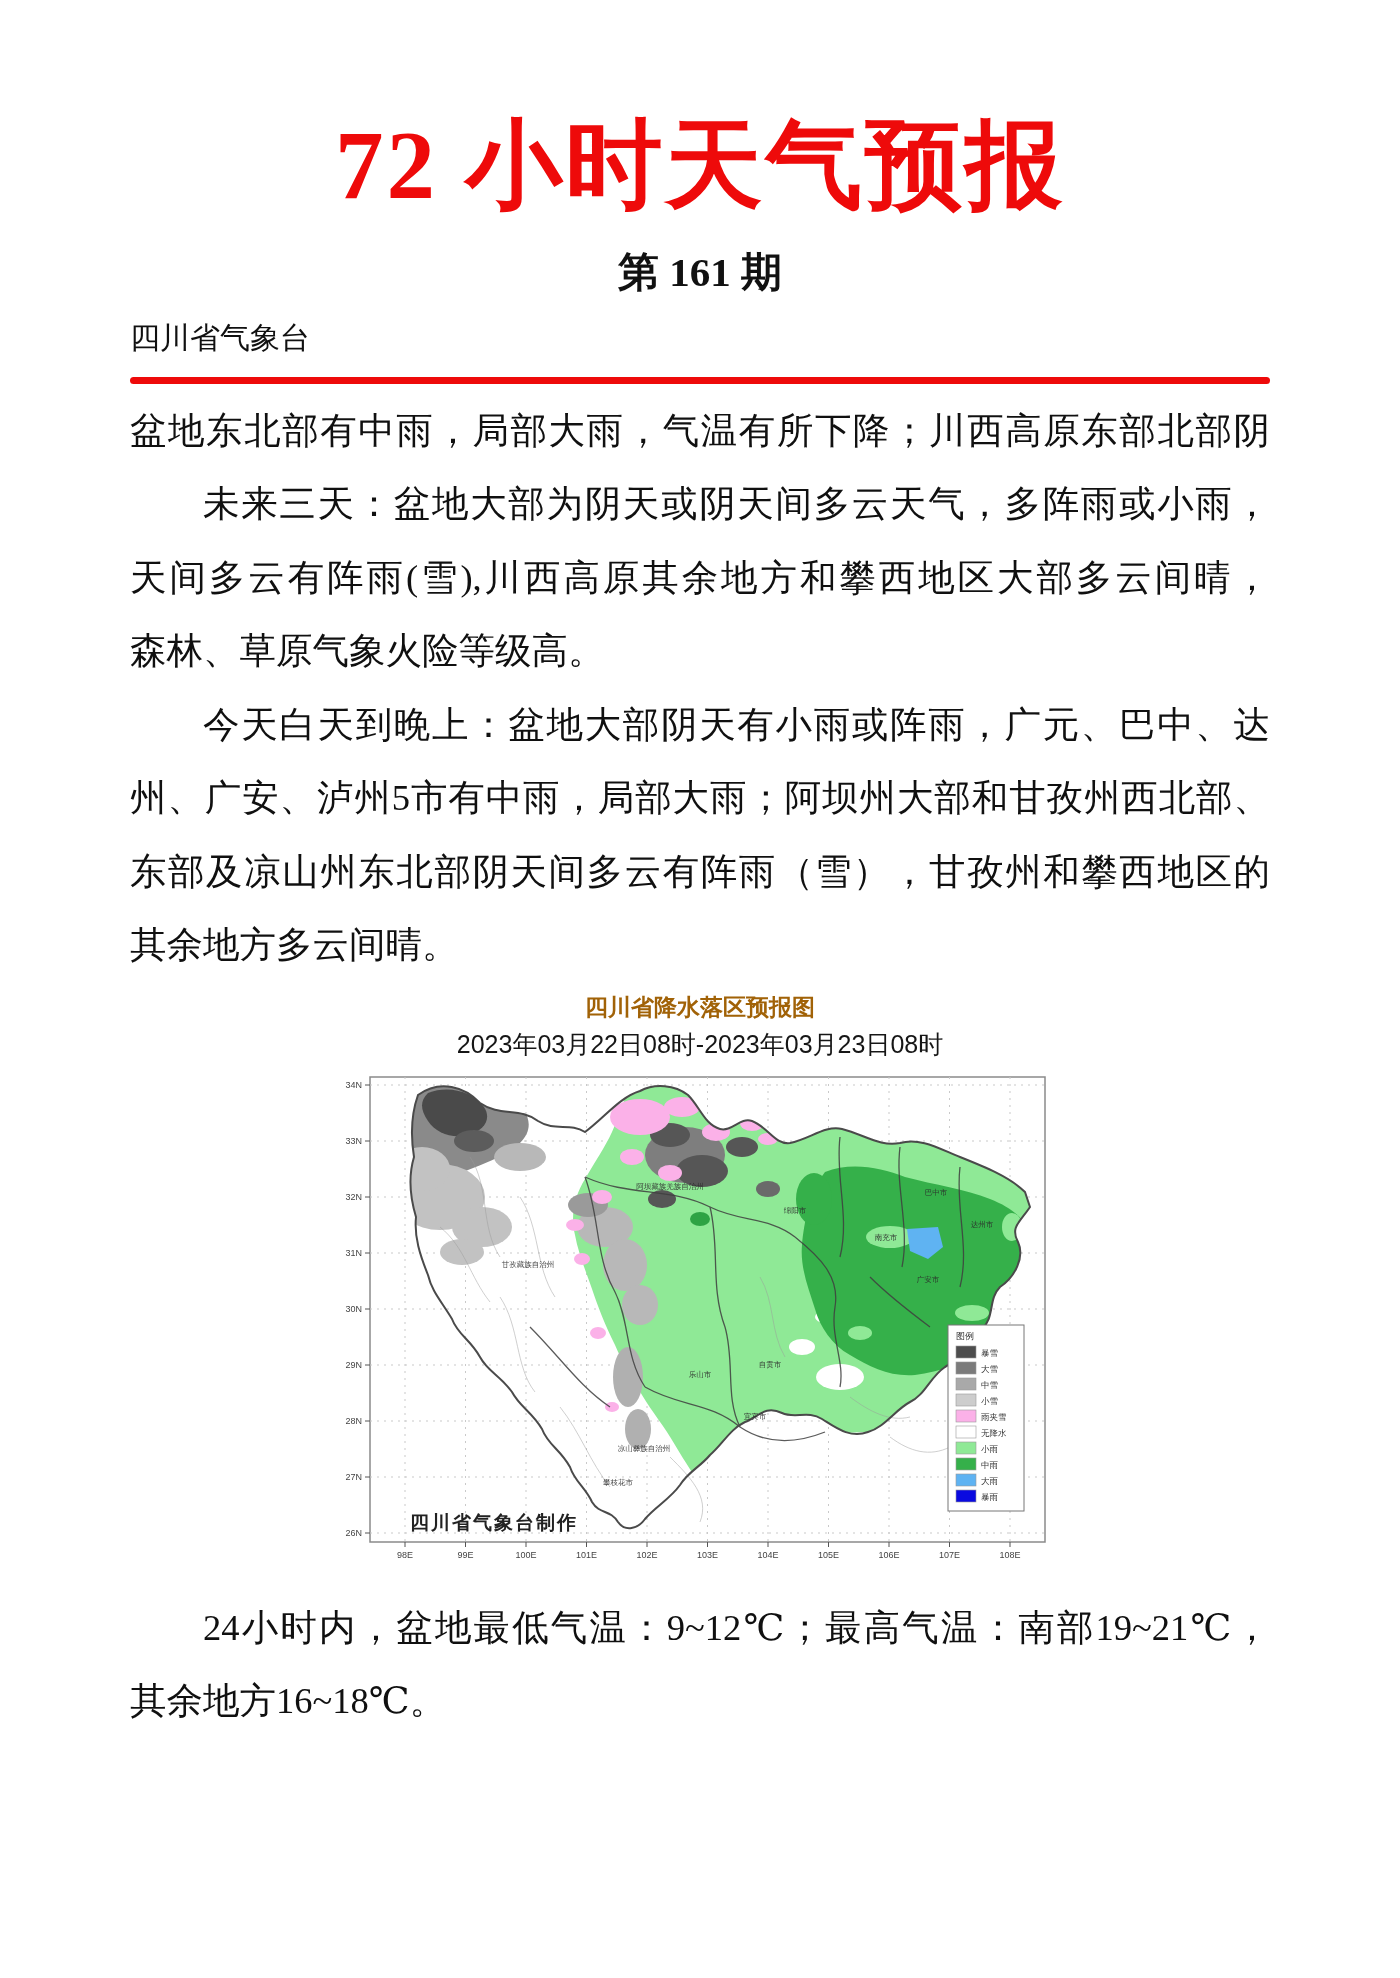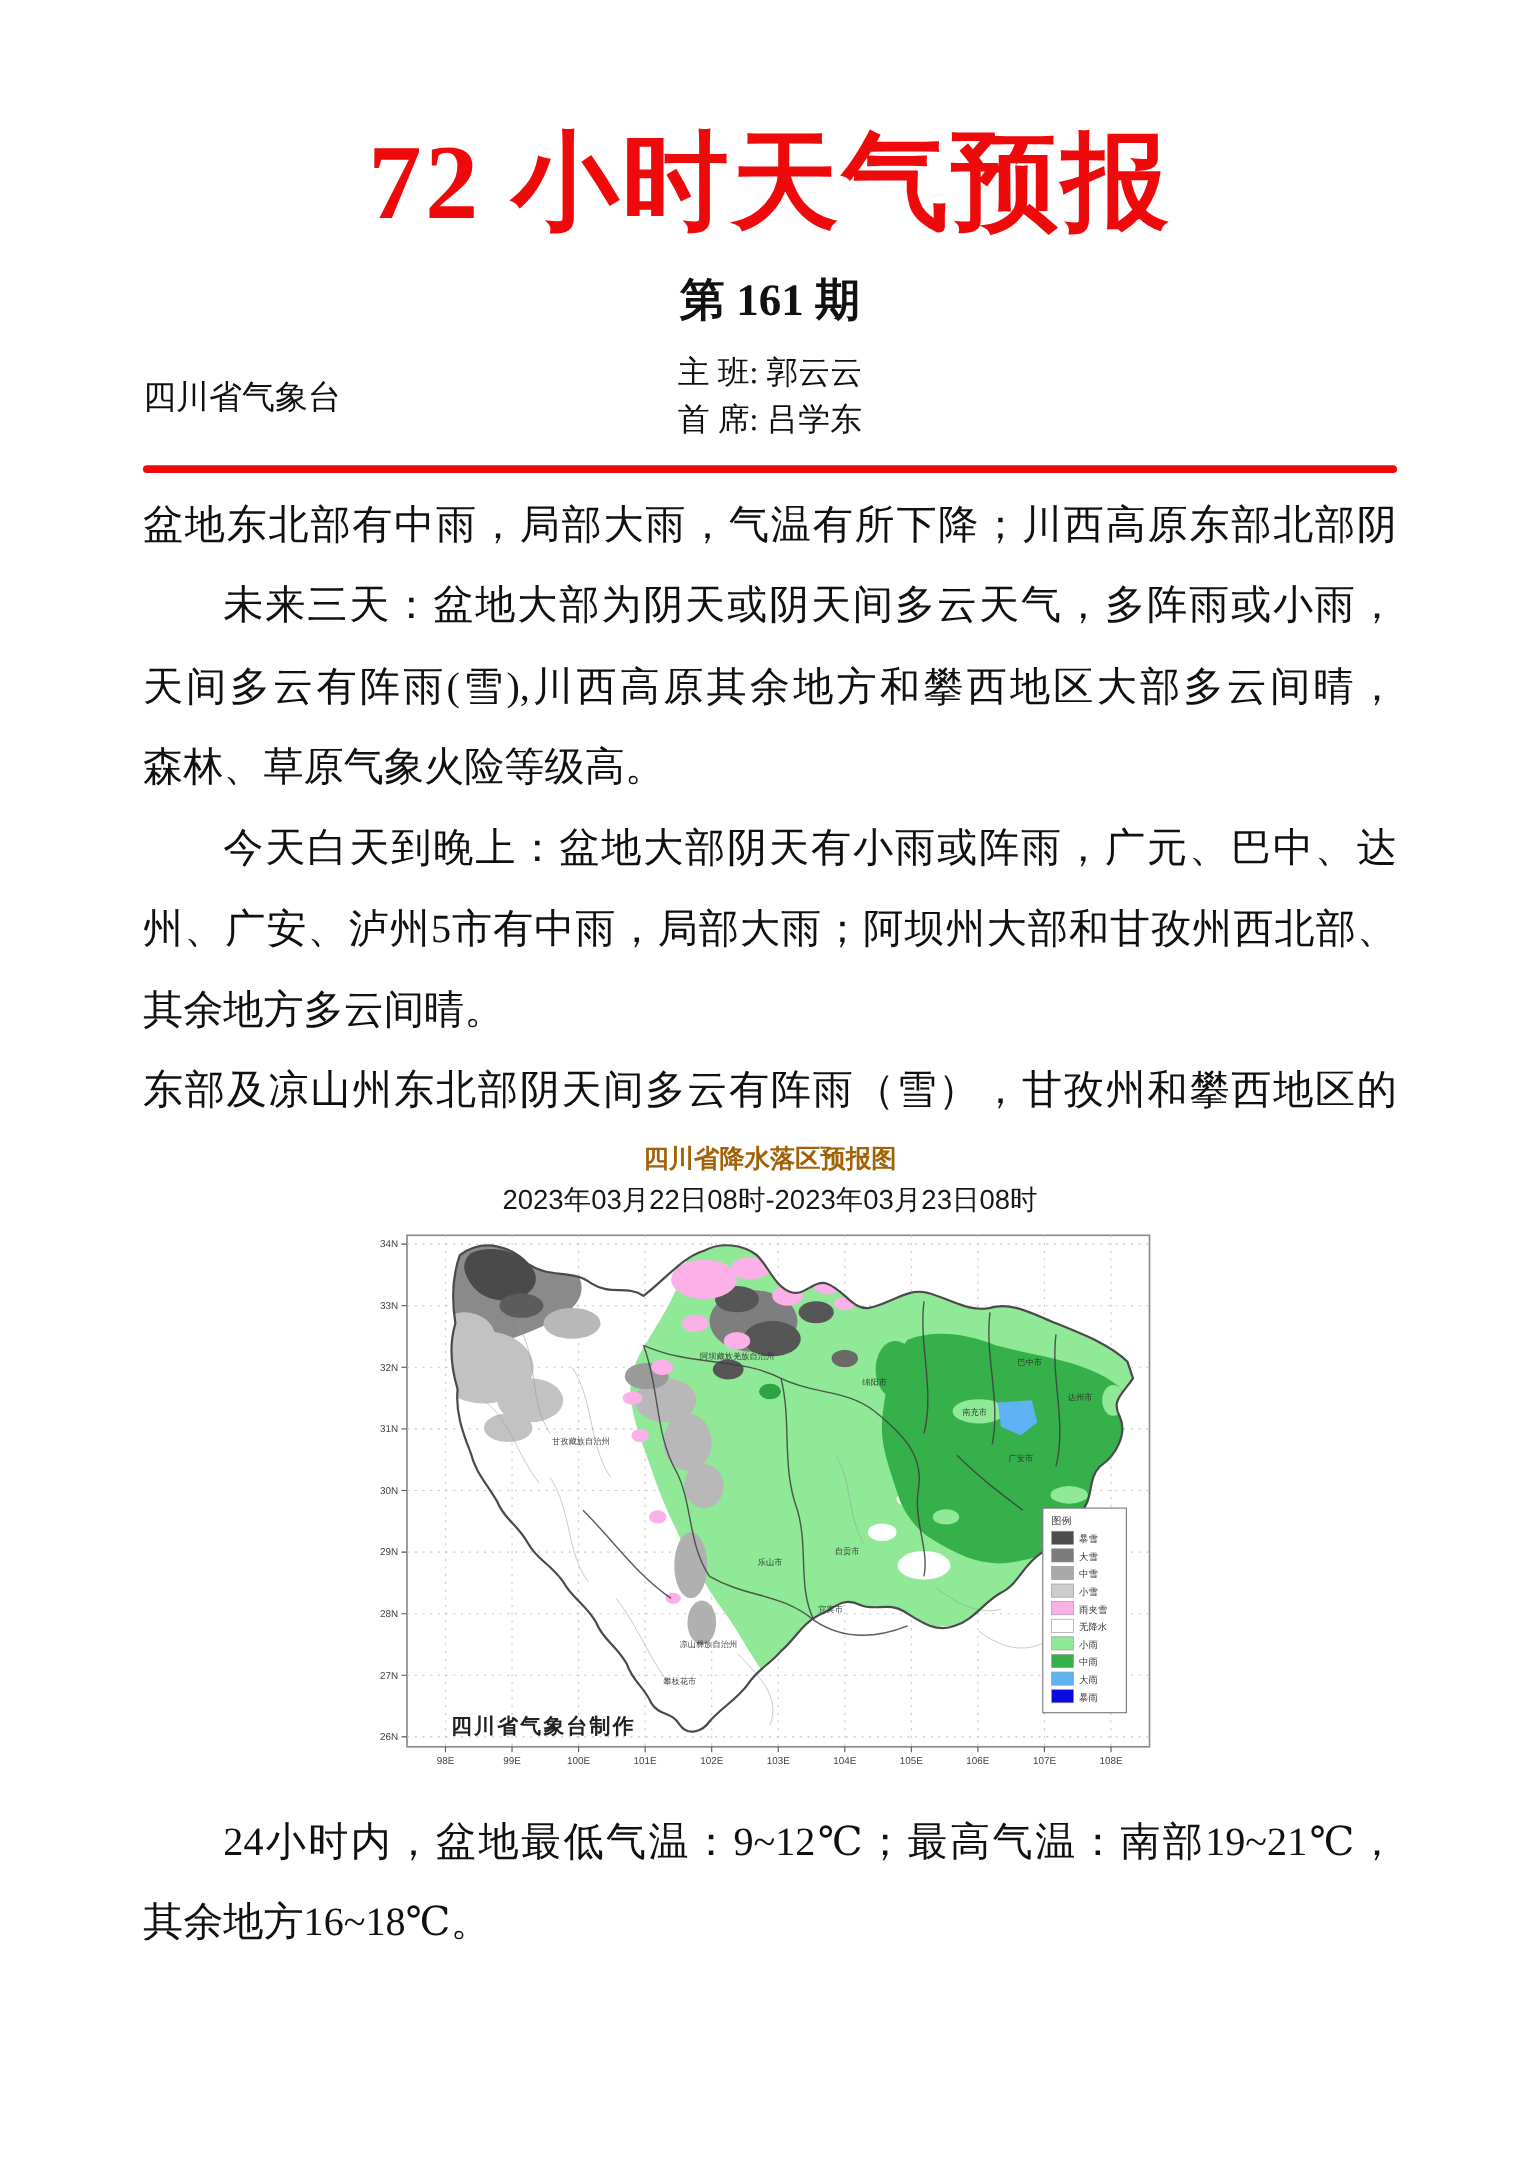--- a/index.html
+++ b/index.html
@@ -40,40 +40,36 @@
 <body>
 
 <div class="page">
 
   <h1 class="doc-title">72 小时天气预报</h1>
 
   <div class="issue">第 161 期</div>
 
   <div class="meta">
     <span class="agency">四川省气象台</span>
-    <span class="officers">
-      <div>主 班: 郭云云</div>
-      <div>首 席: 吕学东</div>
-    </span>
   </div>
 
   <div class="rule"></div>
 
   <div class="para p-first">
       <div class="line">盆地东北部有中雨，局部大雨，气温有所下降；川西高原东部北部阴</div>
       <div class="line first">未来三天：盆地大部为阴天或阴天间多云天气，多阵雨或小雨，</div>
       <div class="line">天间多云有阵雨(雪),川西高原其余地方和攀西地区大部多云间晴，</div>
       <div class="line last">森林、草原气象火险等级高。</div>
     </div>
 
   <div class="para">
       <div class="line first">今天白天到晚上：盆地大部阴天有小雨或阵雨，广元、巴中、达</div>
       <div class="line">州、广安、泸州5市有中雨，局部大雨；阿坝州大部和甘孜州西北部、</div>
+      <div class="line">东部及凉山州东北部阴天间多云有阵雨（雪），甘孜州和攀西地区的</div>
       <div class="line last">其余地方多云间晴。</div>
-      <div class="line">东部及凉山州东北部阴天间多云有阵雨（雪），甘孜州和攀西地区的</div>
     </div>
 
   <figure class="map-figure">
     <div class="map-title">四川省降水落区预报图</div>
     <div class="map-subtitle">2023年03月22日08时-2023年03月23日08时</div>
 
     <svg class="mapsvg" width="760" height="502" viewBox="0 0 760 502">
       <defs>
         <clipPath id="prov-clip">
           <path d="M 48 18 C 70 2 95 10 110 26 C 130 40 150 30 168 44 C 185 55 200 45 215 55 C 235 40 250 20 270 14 C 285 6 305 8 318 18 C 330 30 335 48 350 52 C 362 55 370 40 382 44 C 398 50 405 68 420 66 C 440 62 455 48 472 52 C 495 58 510 70 530 66 C 550 60 570 72 590 80 C 615 90 640 100 655 115 L 660 130 C 650 145 640 150 648 165 C 655 180 645 200 630 210 C 618 222 625 240 612 252 C 598 265 590 282 575 290 C 560 300 555 318 540 325 C 525 333 515 350 498 355 C 480 362 465 350 452 342 C 438 333 425 342 412 336 C 395 328 388 340 375 345 C 360 352 352 368 340 378 C 330 390 318 395 310 408 C 300 422 285 430 275 442 C 268 452 255 455 248 445 C 240 432 230 438 222 425 C 215 410 205 405 200 390 C 190 372 178 368 172 352 C 162 335 150 330 142 315 C 130 298 118 295 110 280 C 100 262 88 258 82 242 C 72 225 62 215 58 198 C 50 178 44 160 46 140 C 40 120 38 100 44 80 C 40 55 42 35 48 18 Z"></path>

